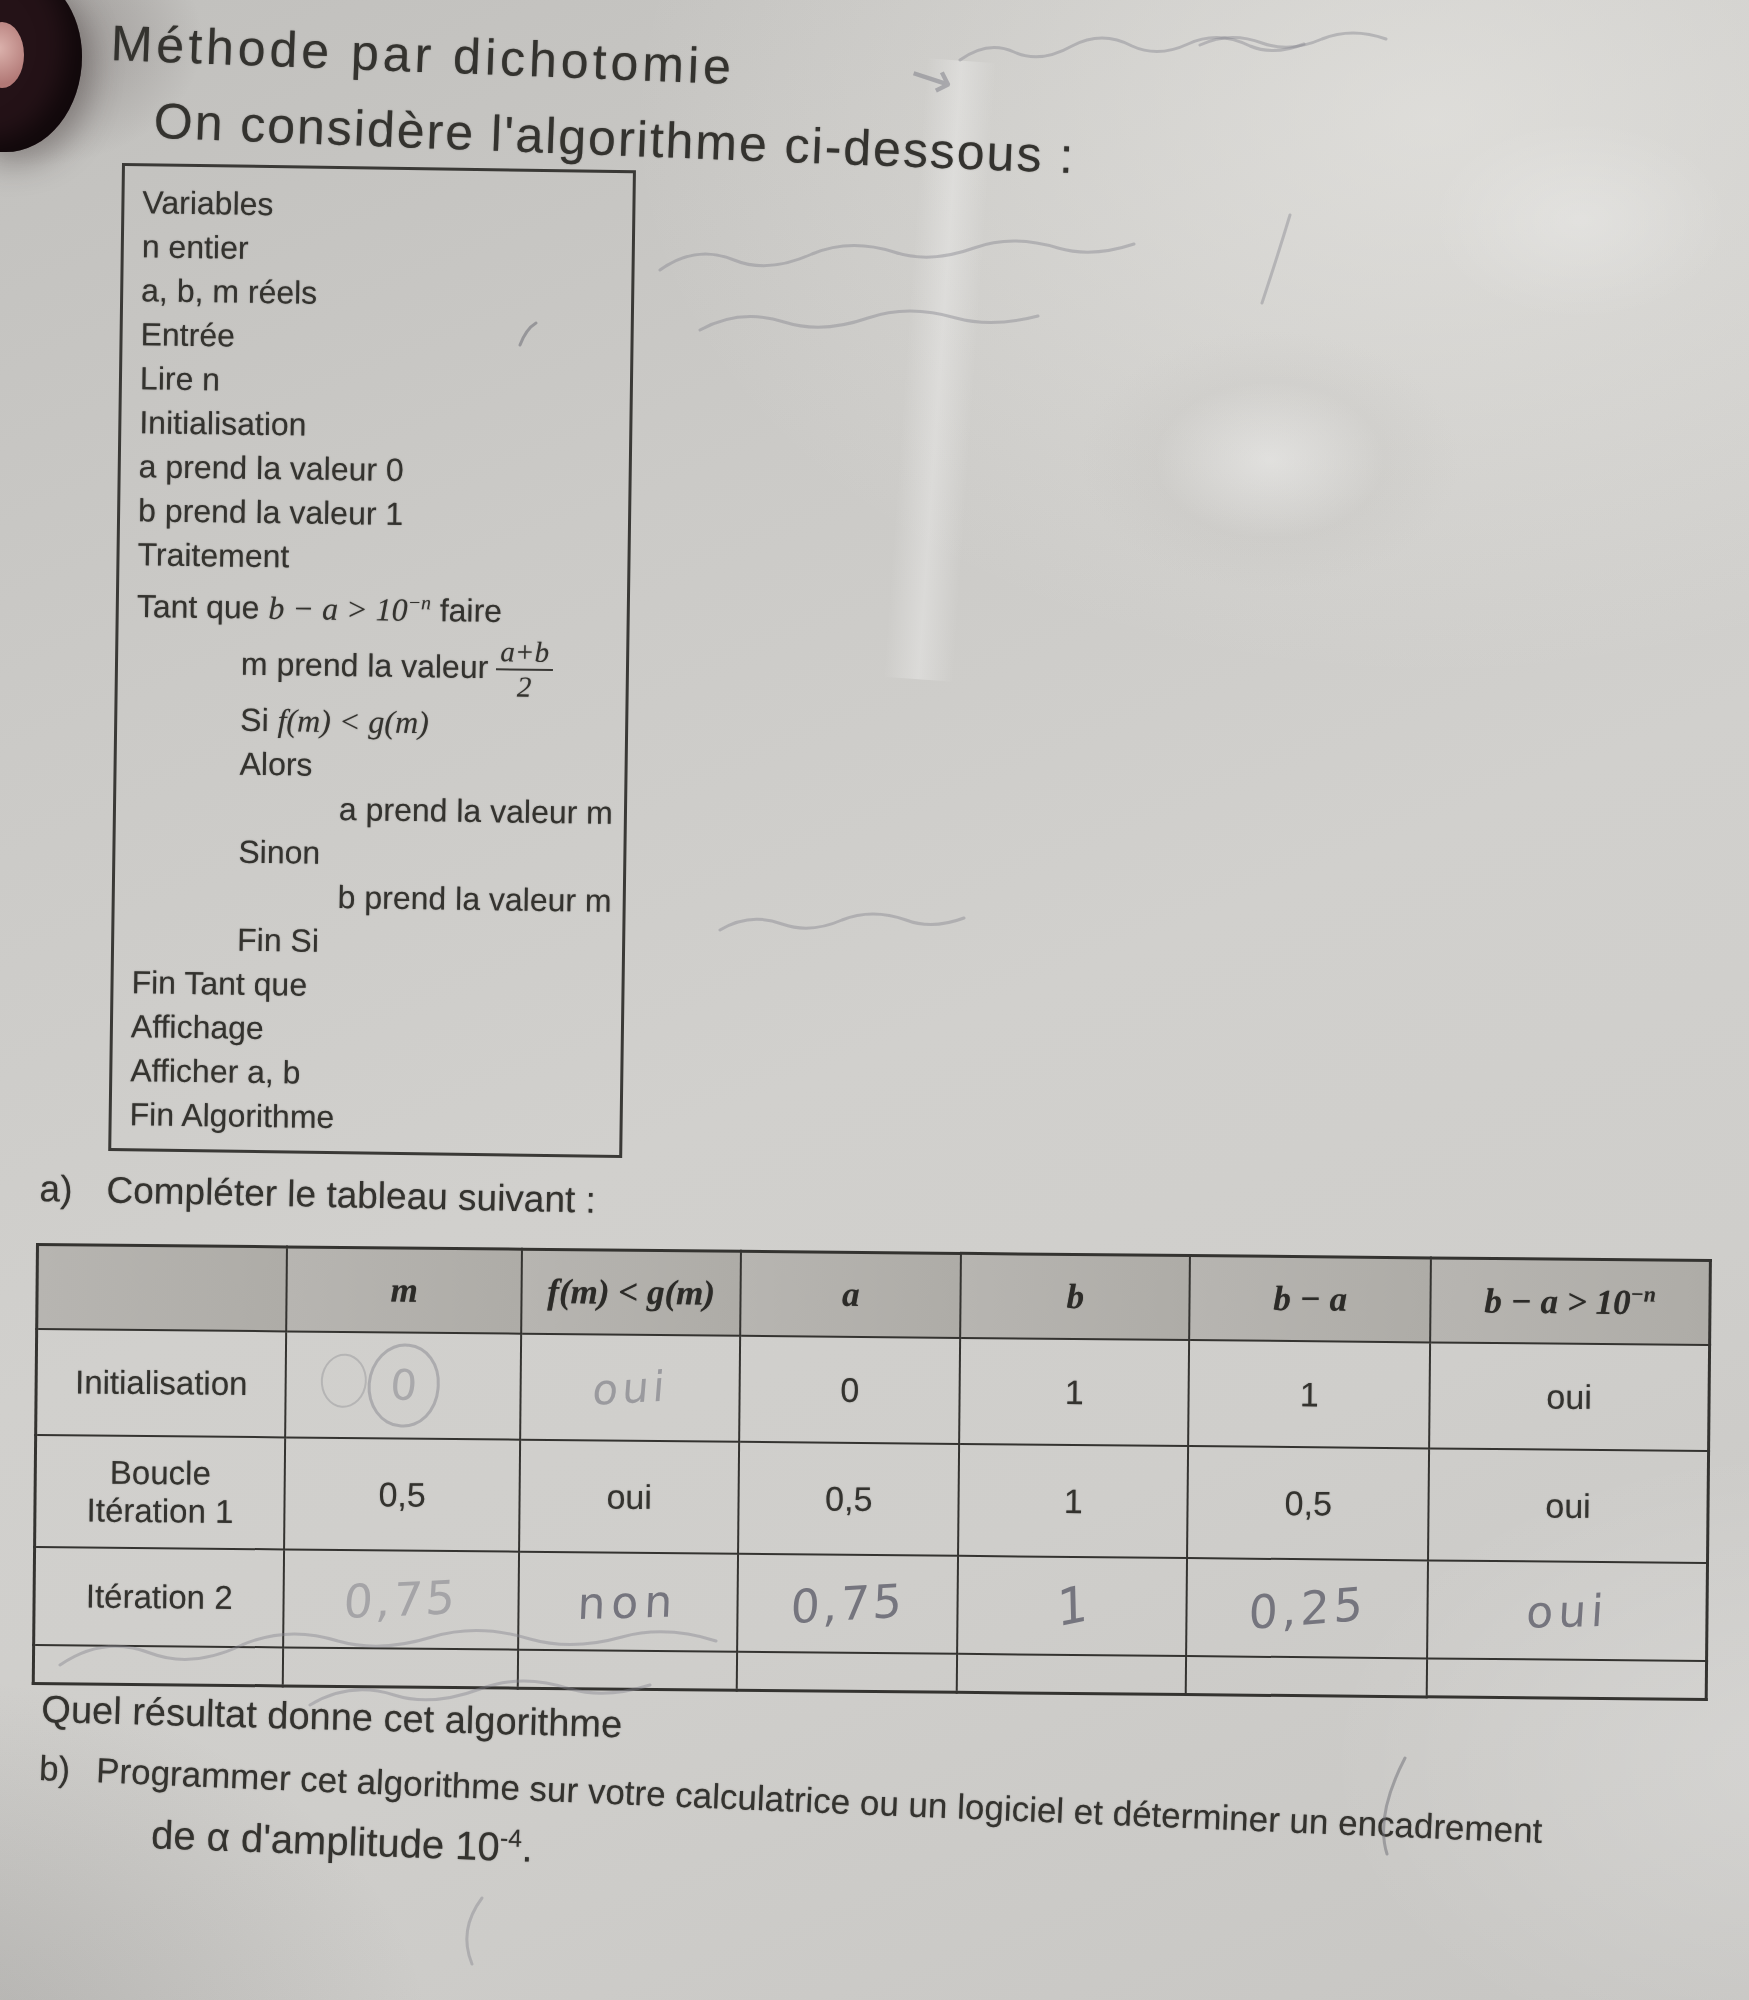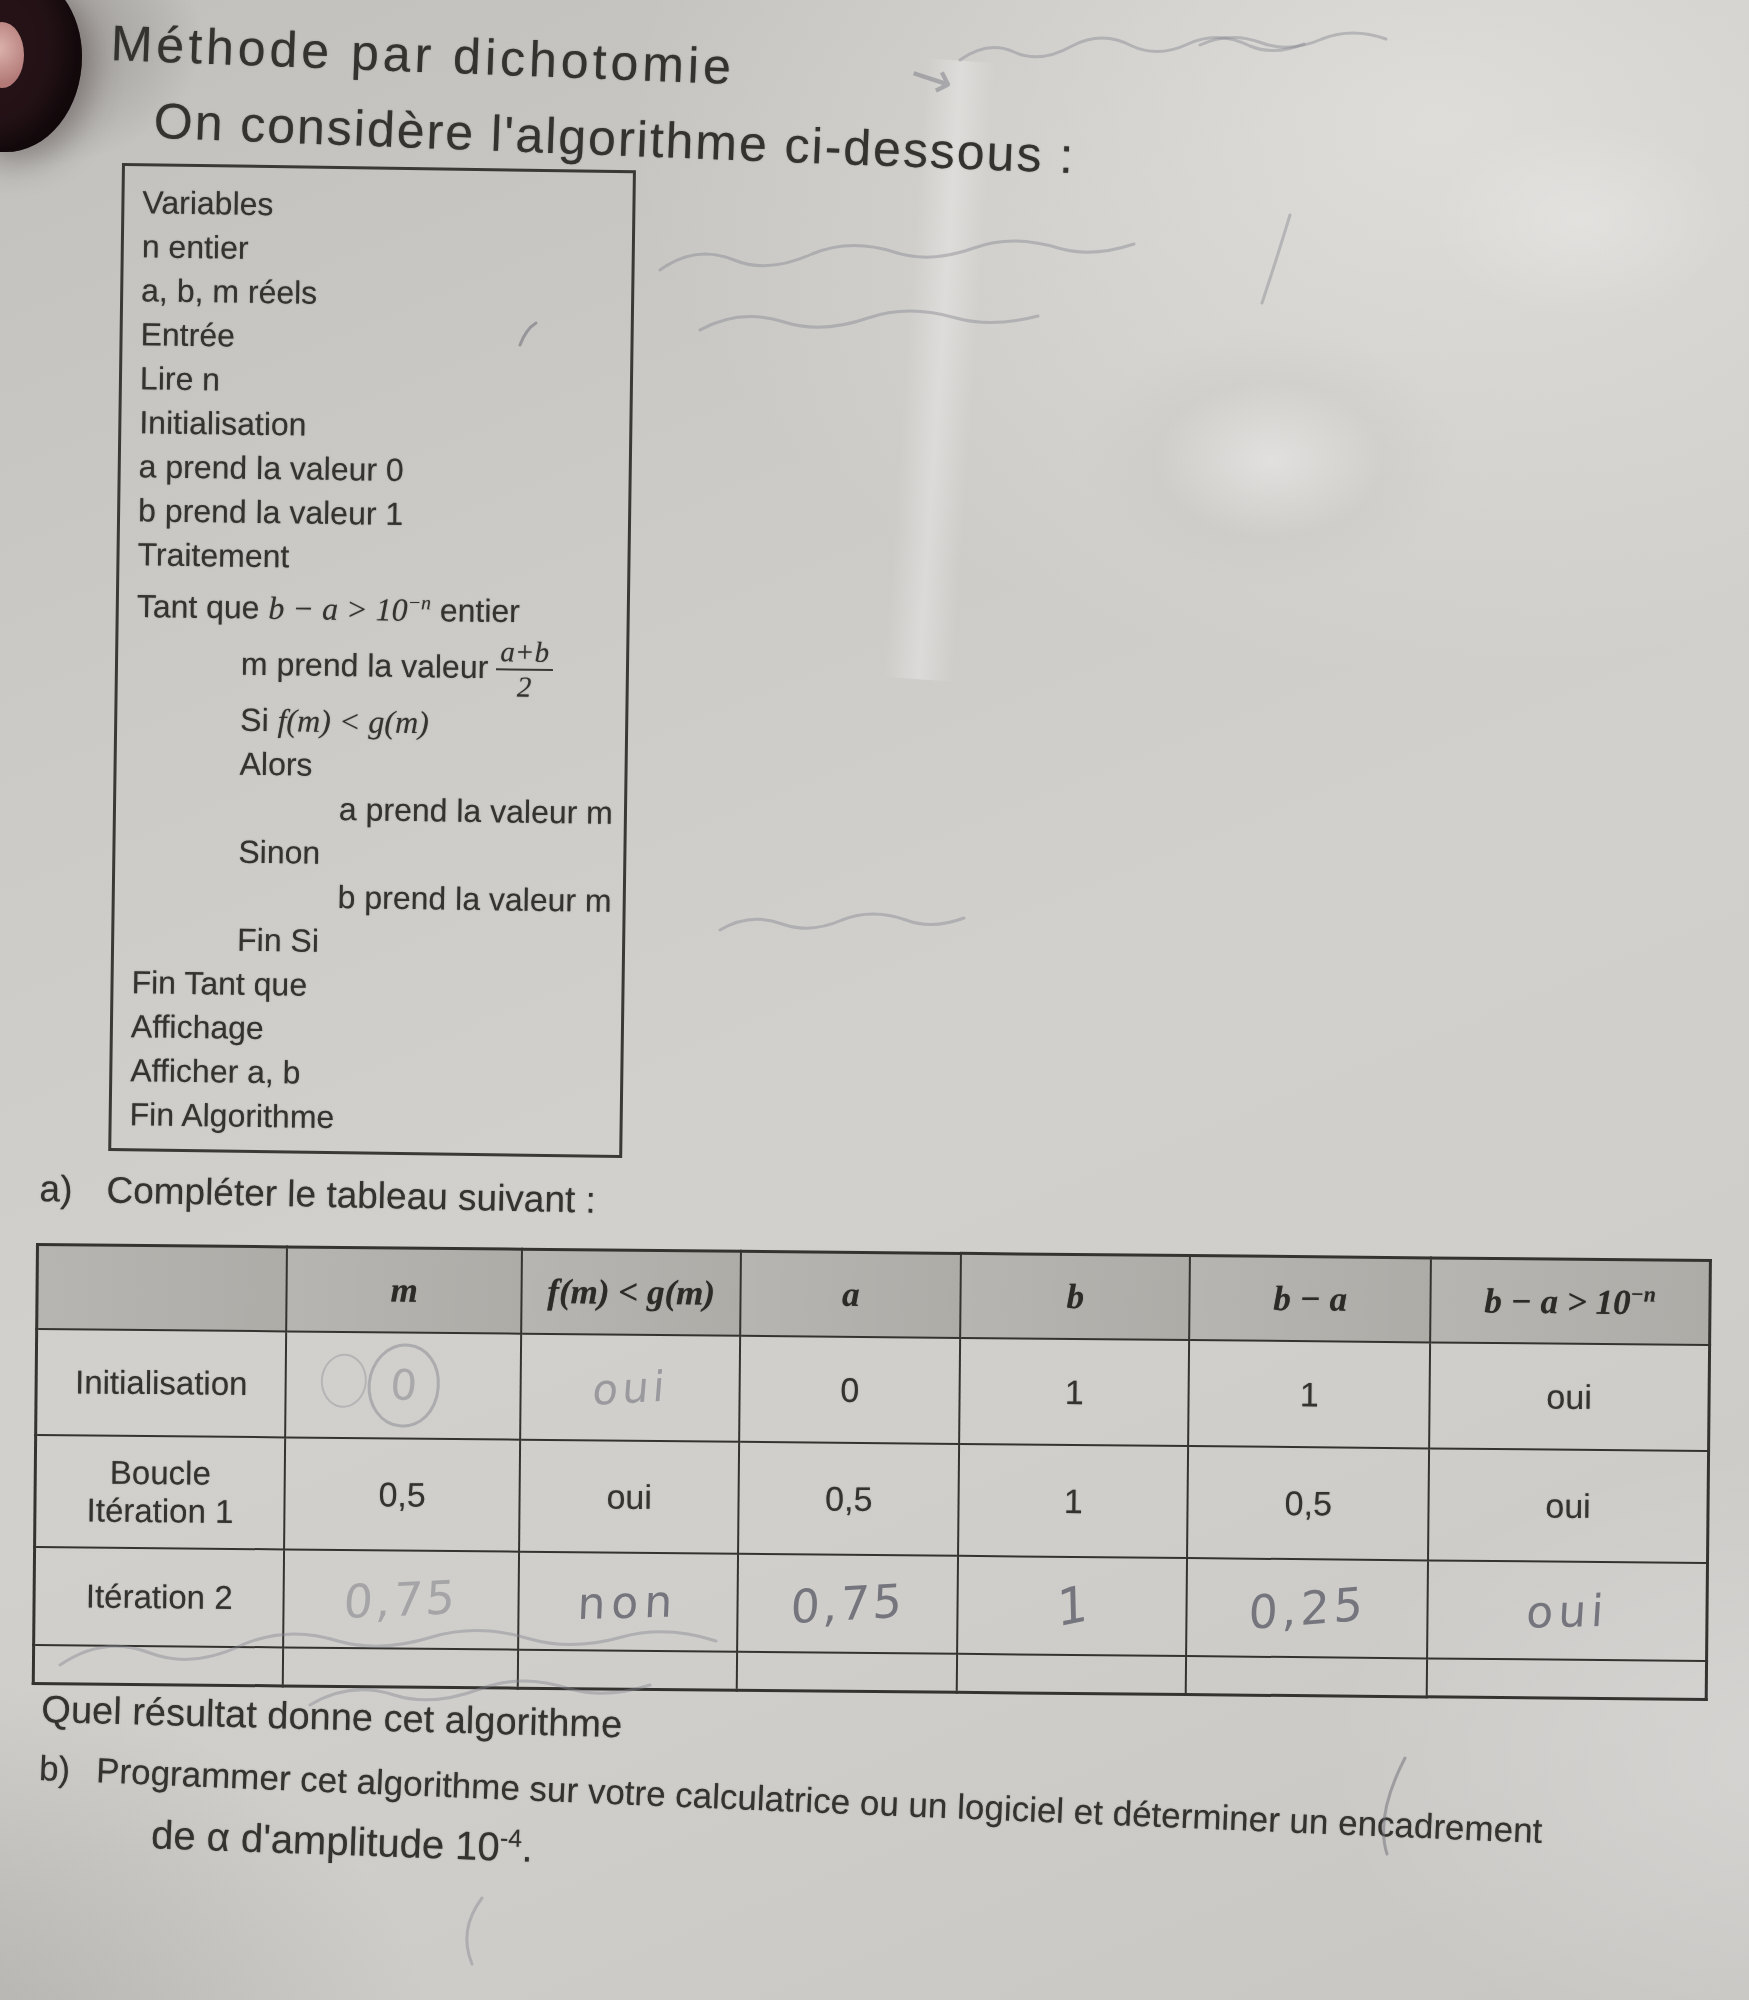--- a/index.html
+++ b/index.html
@@ -123,21 +123,21 @@
   <div class="algo print">
     <div class="al"><span>Variables</span></div>
     <div class="al"><span>n entier</span></div>
     <div class="al"><span>a, b, m réels</span></div>
     <div class="al"><span>Entrée</span></div>
     <div class="al"><span>Lire n</span></div>
     <div class="al"><span>Initialisation</span></div>
     <div class="al"><span>a prend la valeur 0</span></div>
     <div class="al"><span>b prend la valeur 1</span></div>
     <div class="al"><span>Traitement</span></div>
-    <div class="al"><span>Tant que </span><span class="mi">b − a &gt; 10</span><sup class="mi">−n</sup><span> entier</span></div>
+    <div class="al"><span>Tant que </span><span class="mi">b − a &gt; 10</span><sup class="mi">−n</sup><span> faire</span></div>
     <div class="al in1 fl">
         <span>m prend la valeur</span>
         <span class="frac">
           <span class="num">a+b</span>
           <span class="den">2</span>
         </span>
       </div>
     <div class="al in1"><span>Si </span><span class="mi">f(m) &lt; g(m)</span></div>
     <div class="al in1"><span>Alors</span></div>
     <div class="al in2"><span>a prend la valeur m</span></div>

